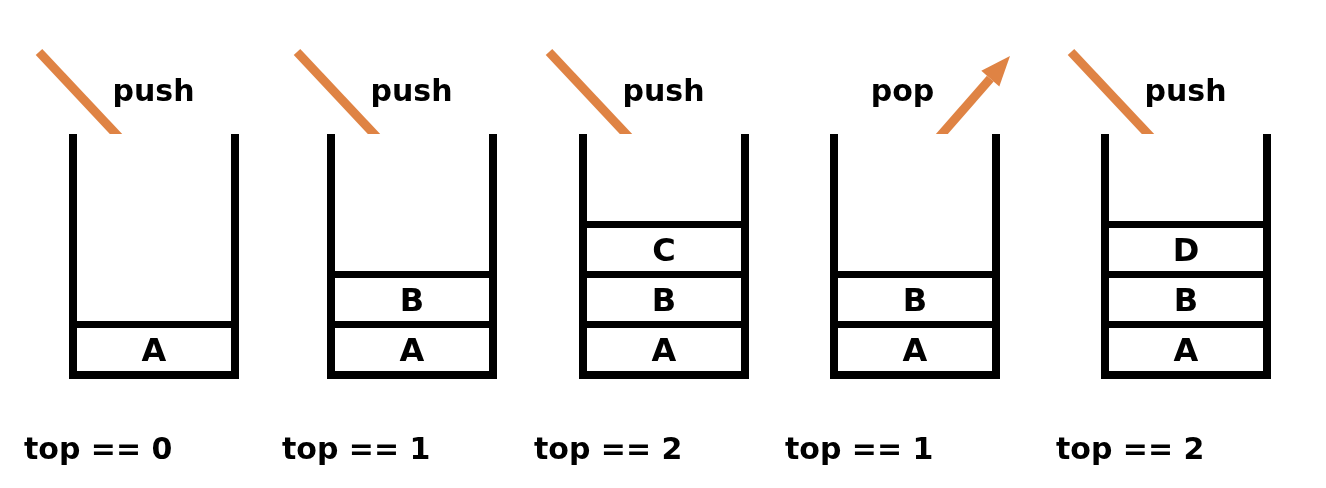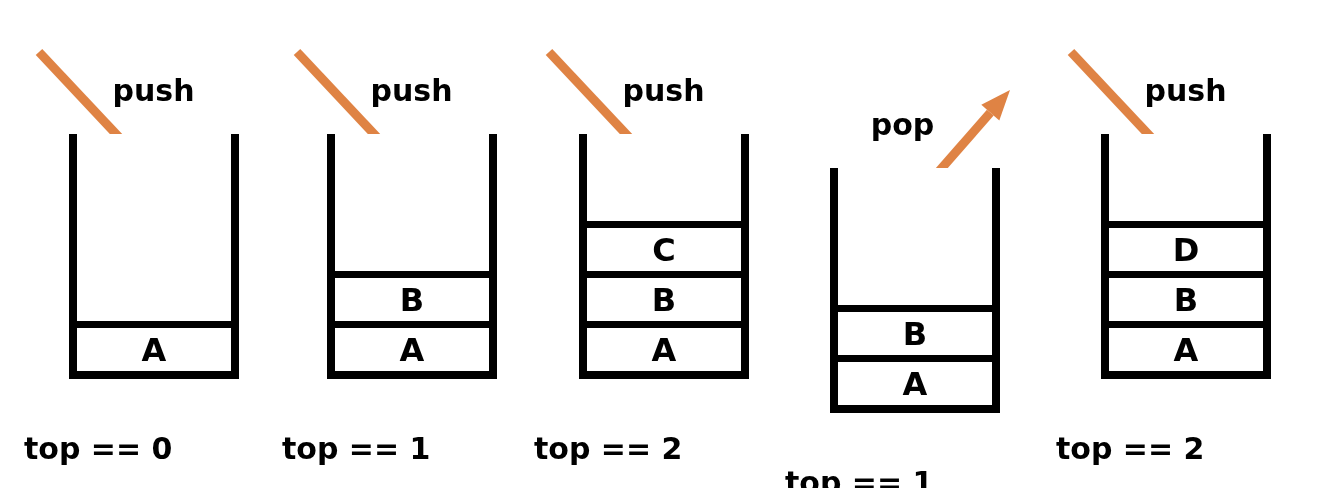--- a/index.html
+++ b/index.html
@@ -128,21 +128,21 @@
             <span>B</span>
           </div>
           <div class="cell">
             <span>A</span>
           </div>
         </div>
     </div>
     <div class="top-label">top == 2</div>
   </section>
 
-  <section class="panel pop" style="left: 785px; margin-top: 34px;">
+  <section class="panel pop" style="left: 785px;">
     <div class="op-label">pop</div>
     <svg class="arrow" viewBox="0 0 259 200" width="259" height="200">
       <line class="shaft" x1="135" y1="155" x2="205.3" y2="74.6" stroke-width="9" stroke="#DF8344"></line>
       <polygon class="head" points="225,52 214.3,82.5 196.3,66.7" fill="#DF8344"></polygon>
     </svg>
     <div class="stack">
       <div class="cells">
           <div class="cell">
             <span>B</span>
           </div>

